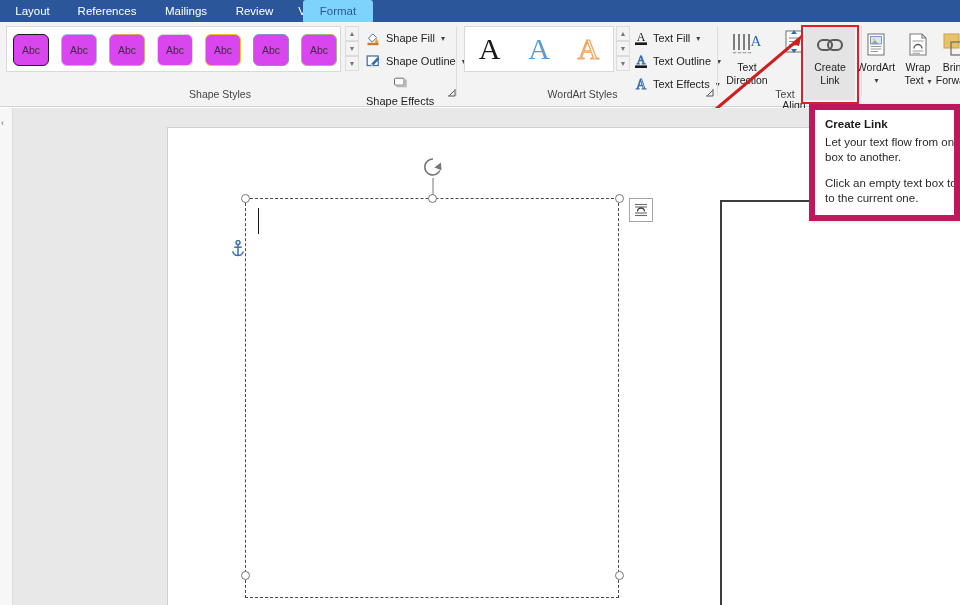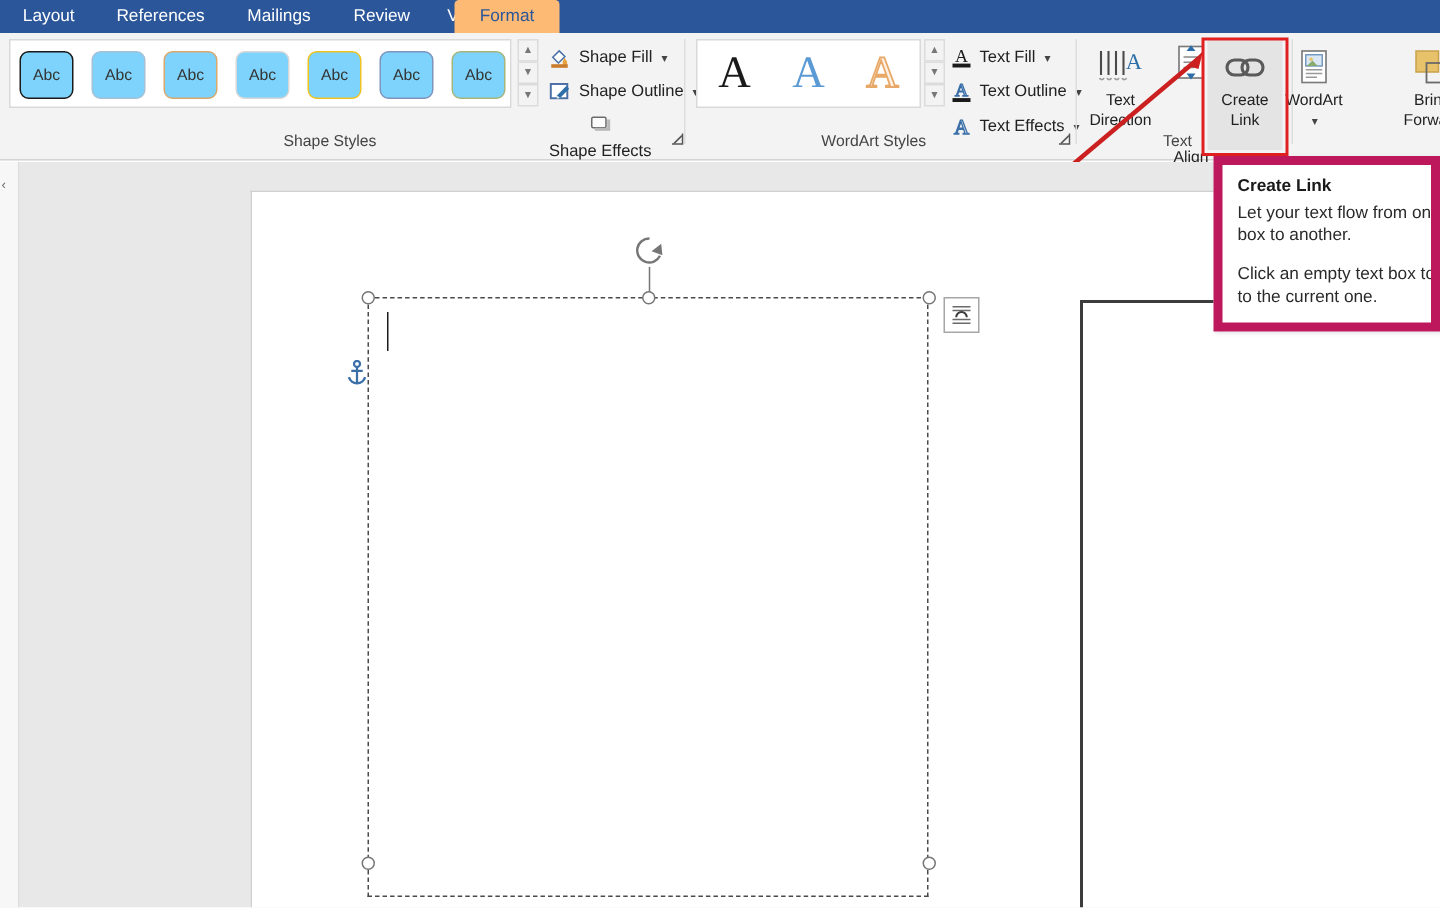--- a/index.html
+++ b/index.html
@@ -16,21 +16,21 @@
     position: absolute; left: 0; top: 0; width: 960px; height: 34px;
     background: #2b579a;
   }
   .tab {
     position: absolute; top: 0; height: 22px;
     color: #ffffff; font-size: 11.5px;
     display: flex; align-items: center; justify-content: center;
     padding: 0 9px; white-space: nowrap; cursor: default;
   }
   .tab.active {
-    background: #fdba74; color: #2b579a;
+    background: #7dd3fc; color: #2b579a;
     border-top-left-radius: 3px; border-top-right-radius: 3px;
   }
   .tellme {
     position: absolute; top: 0; height: 22px; left: 390px;
     display: flex; align-items: center; gap: 5px;
     color: #e8eef7; font-size: 11.5px; white-space: nowrap;
   }
   .bulb { width: 11px; height: 13px; position: relative; flex: none; }
   .bulb svg { display: block; }
 
@@ -53,21 +53,21 @@
     font-size: 9px; color: #555; line-height: 10px;
   }
 
   
   .gallery {
     position: absolute; left: 6px; top: 4px; width: 335px; height: 46px;
     background: #ffffff; border: 1px solid #d9d9d9;
   }
   .abc {
     position: absolute; top: 7px; width: 36px; height: 32px;
-    border-radius: 6px; background: #7dd3fc;
+    border-radius: 6px; background: #d946ef;
     display: flex; align-items: center; justify-content: center;
     font-size: 10.5px; color: #333333;
   }
   .galbtns { position: absolute; left: 345px; top: 4px; width: 14px; height: 46px; }
   .galbtn {
     position: absolute; left: 0; width: 14px; height: 15px;
     background: #f3f3f3; border: 1px solid #dcdcdc;
     display: flex; align-items: center; justify-content: center;
     font-size: 7px; color: #777; line-height: 1;
   }
@@ -386,20 +386,36 @@
             <line x1="7.5" y1="14.5" x2="18.5" y2="14.5"></line>
             <line x1="7.5" y1="17" x2="18.5" y2="17"></line>
             <line x1="7.5" y1="19.5" x2="15" y2="19.5"></line>
           </g>
         </svg>
       </span>
       <span class="bl">WordArt</span>
       <span class="bl caret">▾</span>
     </div>
 
+    <div class="bigbtn" style="left:894px;">
+      <span class="bi">
+        <svg width="26" height="26" viewBox="0 0 26 26">
+          <path d="M5 2 h12 l4 4 v17 h-16z" fill="#ffffff" stroke="#7a7a7a" stroke-width="1.1"></path>
+          <path d="M17 2 v4 h4" fill="none" stroke="#7a7a7a" stroke-width="1.1"></path>
+          <g stroke="#9a9a9a" stroke-width="1">
+            <line x1="7.5" y1="9" x2="18.5" y2="9"></line>
+            <line x1="7.5" y1="19" x2="18.5" y2="19"></line>
+            <line x1="7.5" y1="21.3" x2="15" y2="21.3"></line>
+          </g>
+          <path d="M9 16.5 a4 4 0 0 1 8 0" fill="none" stroke="#5a5a5a" stroke-width="1.4"></path>
+        </svg>
+      </span>
+      <span class="bl">Wrap</span>
+      <span class="bl"><span>Text</span> <span class="caret">▾</span></span>
+    </div>
 
     <div class="bigbtn" style="left:935px; width:40px;">
       <span class="bi">
         <svg width="26" height="26" viewBox="0 0 26 26">
           <rect x="2" y="2" width="15" height="14" fill="#e8c26a" stroke="#c9a24c" stroke-width="1"></rect>
           <rect x="9" y="10" width="14" height="13" fill="none" stroke="#6a6a6a" stroke-width="1.2"></rect>
         </svg>
       </span>
       <span class="bl">Bring</span>
       <span class="bl">Forward</span>

